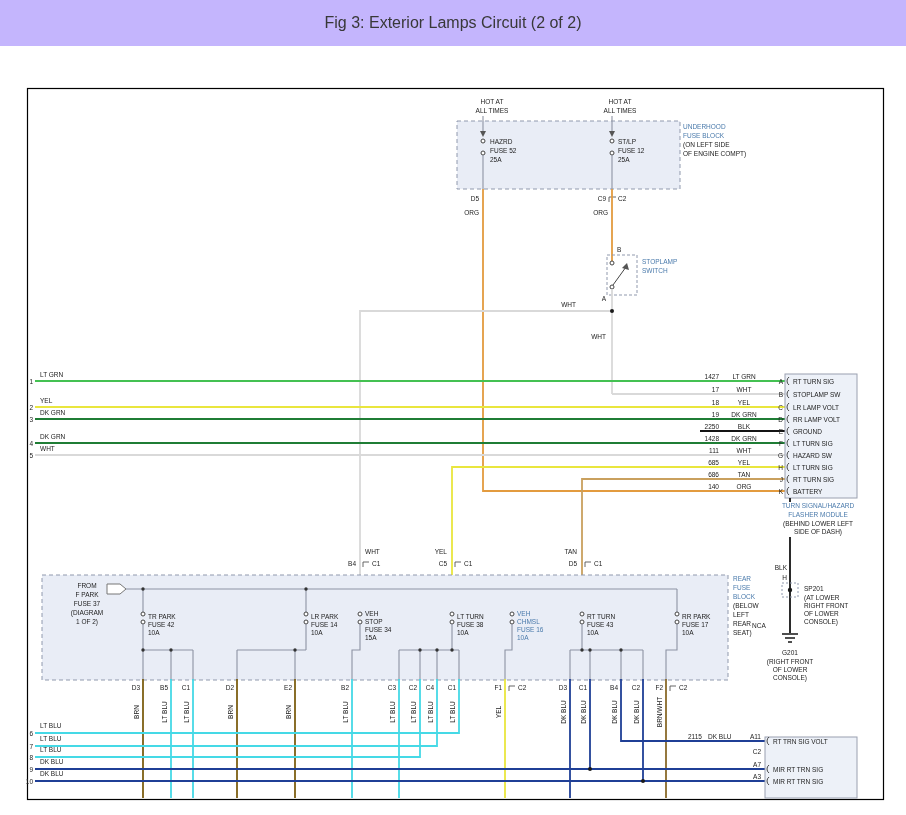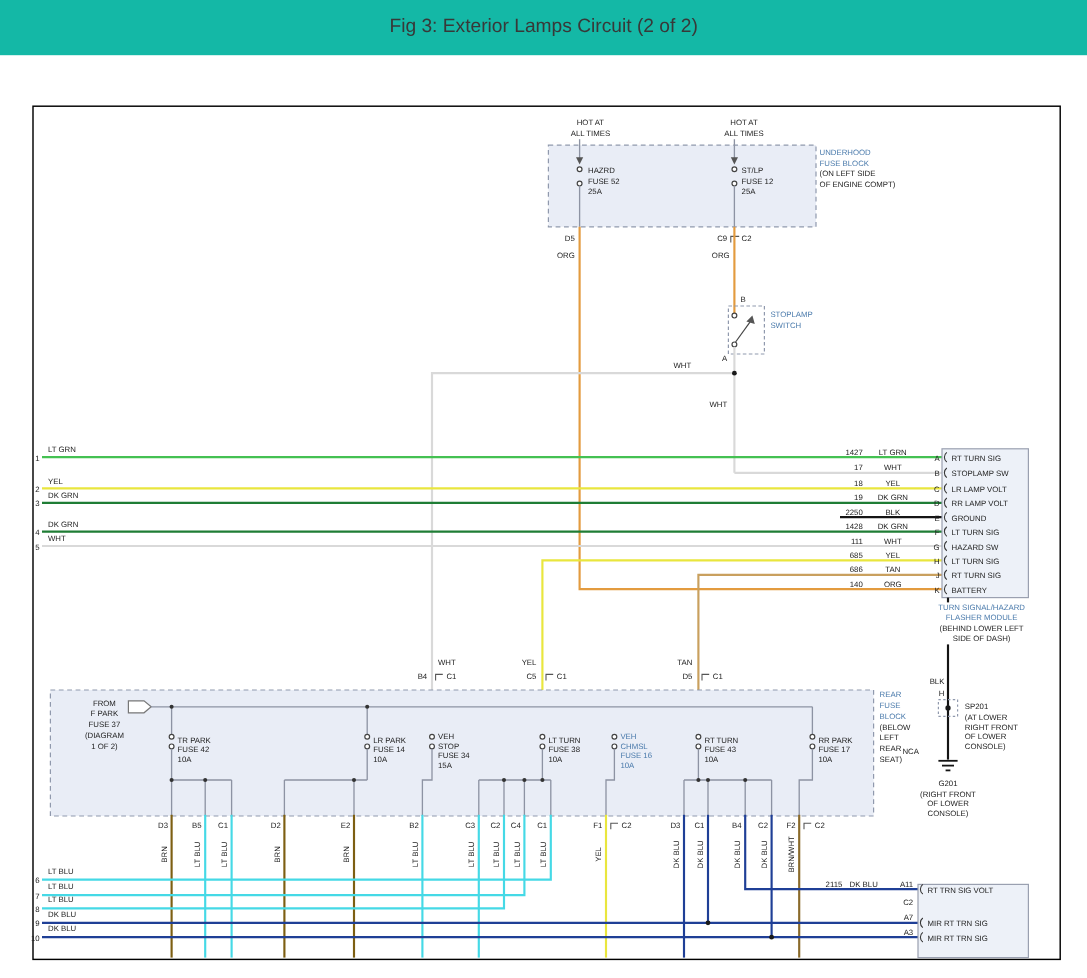--- a/index.html
+++ b/index.html
@@ -1,17 +1,17 @@
 <!DOCTYPE html>
 <html><head>
 <meta charset="utf-8">
 <style>
   html,body{margin:0;padding:0;background:#fff}
   .page{position:relative;width:906px;height:815px;overflow:hidden;font-family:"Liberation Sans",sans-serif}
-  .titlebar{position:absolute;left:0;top:0;width:906px;height:46px;background:#14b8a6;display:flex;align-items:center;justify-content:center}
+  .titlebar{position:absolute;left:0;top:0;width:906px;height:46px;background:#c4b5fd;display:flex;align-items:center;justify-content:center}
   .titlebar span{font-size:16px;color:#383838}
   svg{position:absolute;left:0;top:0}
   svg text{font-family:"Liberation Sans",sans-serif;font-size:7px;fill:#222}
   .sm{font-size:6.5px}
   .b{fill:#4a7aab}
   .ra{text-anchor:end}
   .md{text-anchor:middle}
   .gln{stroke:#8d93a3;stroke-width:1.1;fill:none}
   .wire{fill:none;stroke-width:1.8}
   .dashbox{fill:#e9edf6;stroke:#9099ad;stroke-width:1;stroke-dasharray:4 3}

